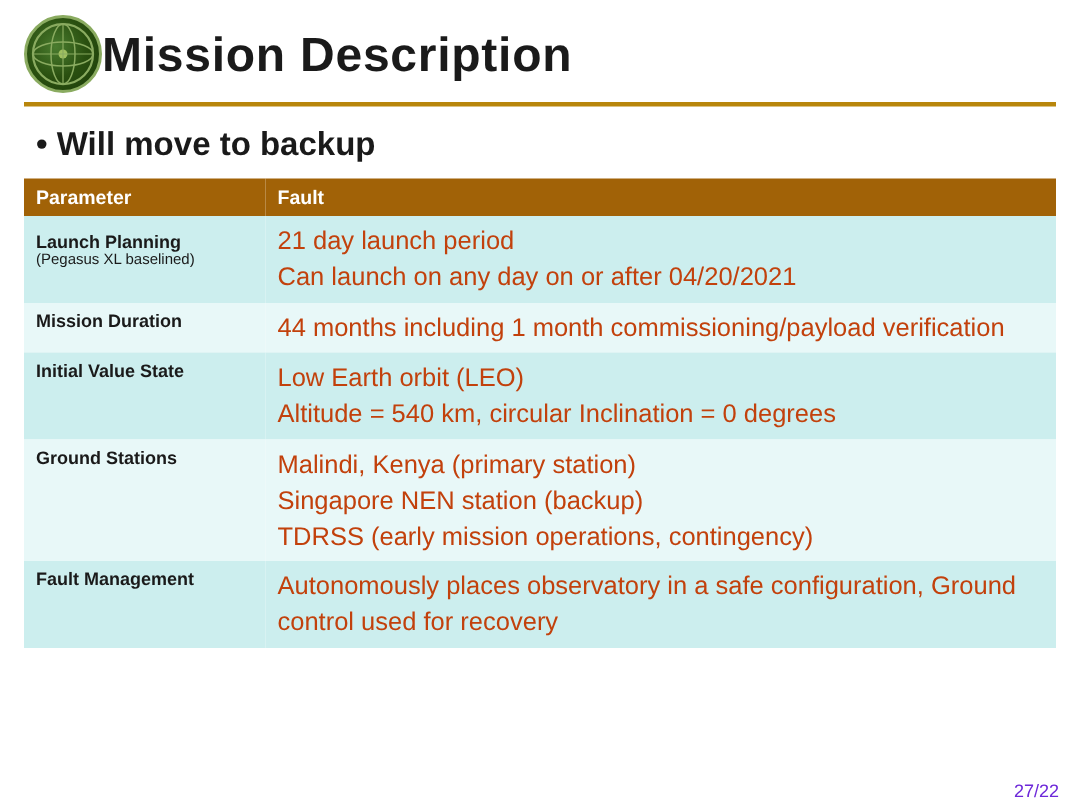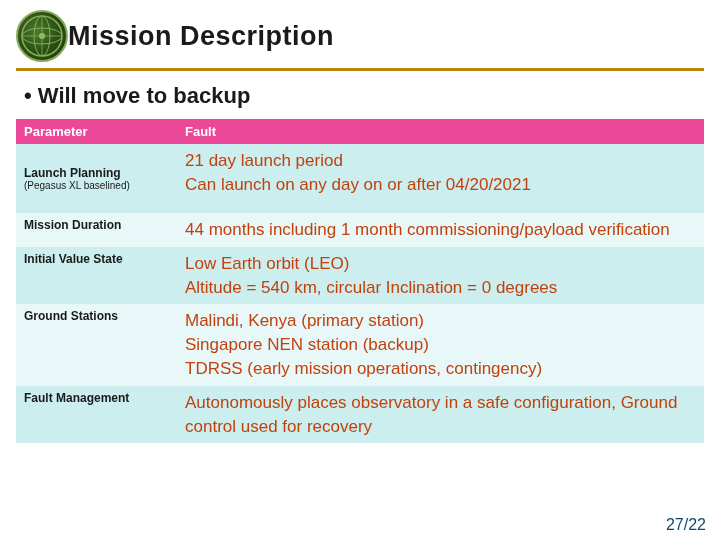--- a/index.html
+++ b/index.html
@@ -13,21 +13,21 @@
     }
 
     
     .header {
       display: flex;
       align-items: center;
       padding: 10px 16px 6px 16px;
       background: #ffffff;
     }
     .title {
-      font-size: 27px;
+      font-size: 32px;
       font-weight: bold;
       color: #1a1a1a;
       letter-spacing: 0.5px;
     }
     .header-divider {
       height: 3px;
       background: #b8860b;
       margin: 0 16px 12px 16px;
     }
 
@@ -42,21 +42,21 @@
     
     .table-wrapper {
       margin: 0 16px;
     }
     table {
       width: 100%;
       border-collapse: collapse;
       font-size: 12.5px;
     }
     thead tr {
-      background: #ec4899;
+      background: #a16207;
       color: #ffffff;
     }
     thead th {
       padding: 5px 8px;
       text-align: left;
       font-size: 13px;
     }
     tbody tr {
       vertical-align: top;
     }
@@ -83,22 +83,22 @@
       color: #c2410c;
       line-height: 1.4;
       font-size: 17px;
     }
 
     
     .page-number {
       position: absolute;
       bottom: 6px;
       right: 14px;
-      font-size: 16px;
-      color: #0c4a6e;
+      font-size: 12px;
+      color: #6d28d9;
     }
 
     
     .logo-circle {
       width: 52px;
       height: 52px;
       border-radius: 50%;
       background: radial-gradient(circle at 40% 40%, #4a7c2f, #2a5010, #1a3a08);
       border: 2px solid #8aab60;
       display: flex;
@@ -133,21 +133,21 @@
 <div class="table-wrapper">
   <table>
     <thead>
       <tr>
         <th>Parameter</th>
         <th>Fault</th>
       </tr>
     </thead>
     <tbody id="table-body">
     <tr>
-          <td style="padding: 22px 8px; vertical-align: top;">
+          <td style="padding: 10px 8px; vertical-align: top;">
             <div class="param-col" style="padding: 0px; font-weight: bold;">Launch Planning</div>
             <div class="param-col small" style="padding: 0px;">(Pegasus XL baselined)</div>
           </td>
           <td class="value-col"><span>21 day launch period</span><br><span>Can launch on any day on or after 04/20/2021</span></td>
         </tr>
         <tr>
           <td class="param-col">Mission Duration</td>
           <td class="value-col"><span>44 months including 1 month commissioning/payload verification</span></td>
         </tr>
         <tr>

